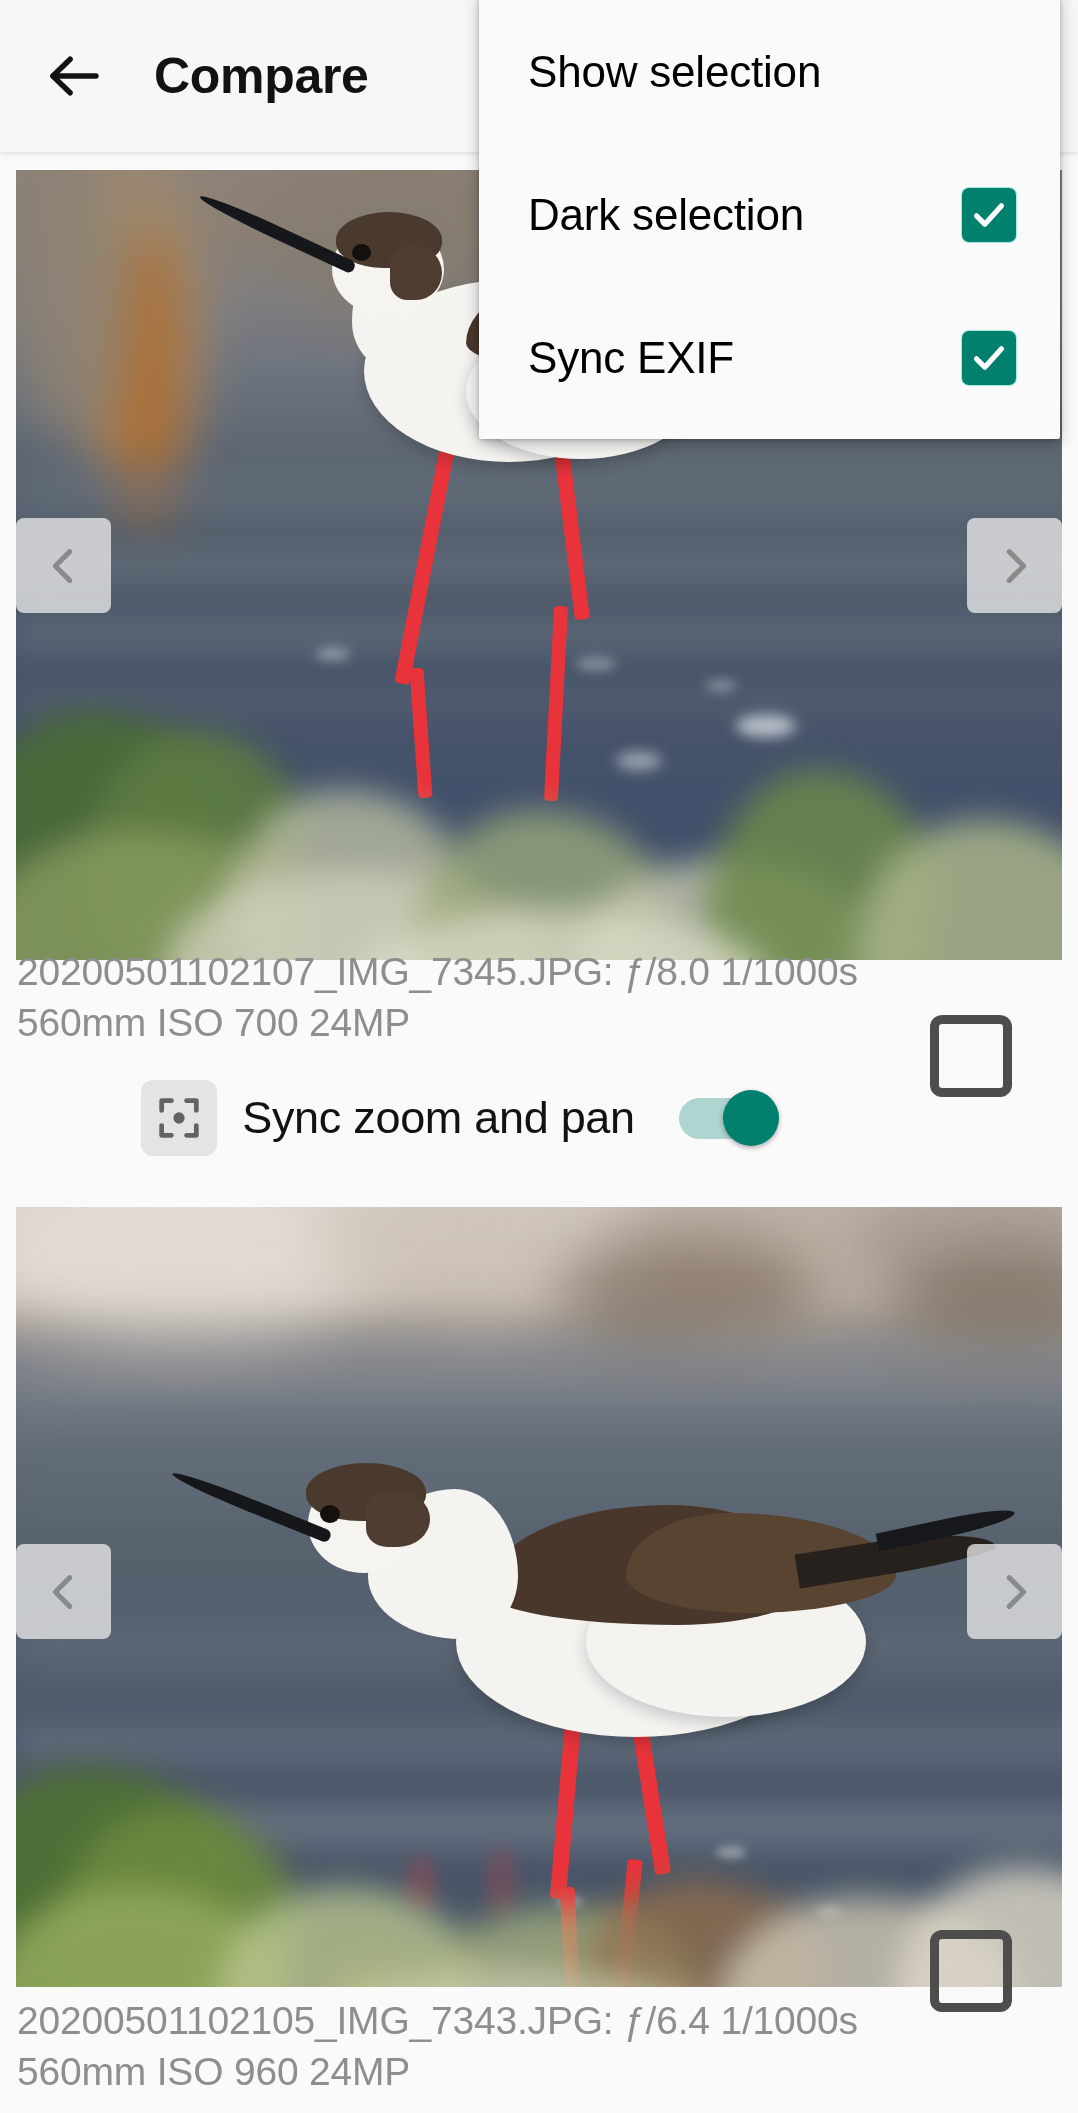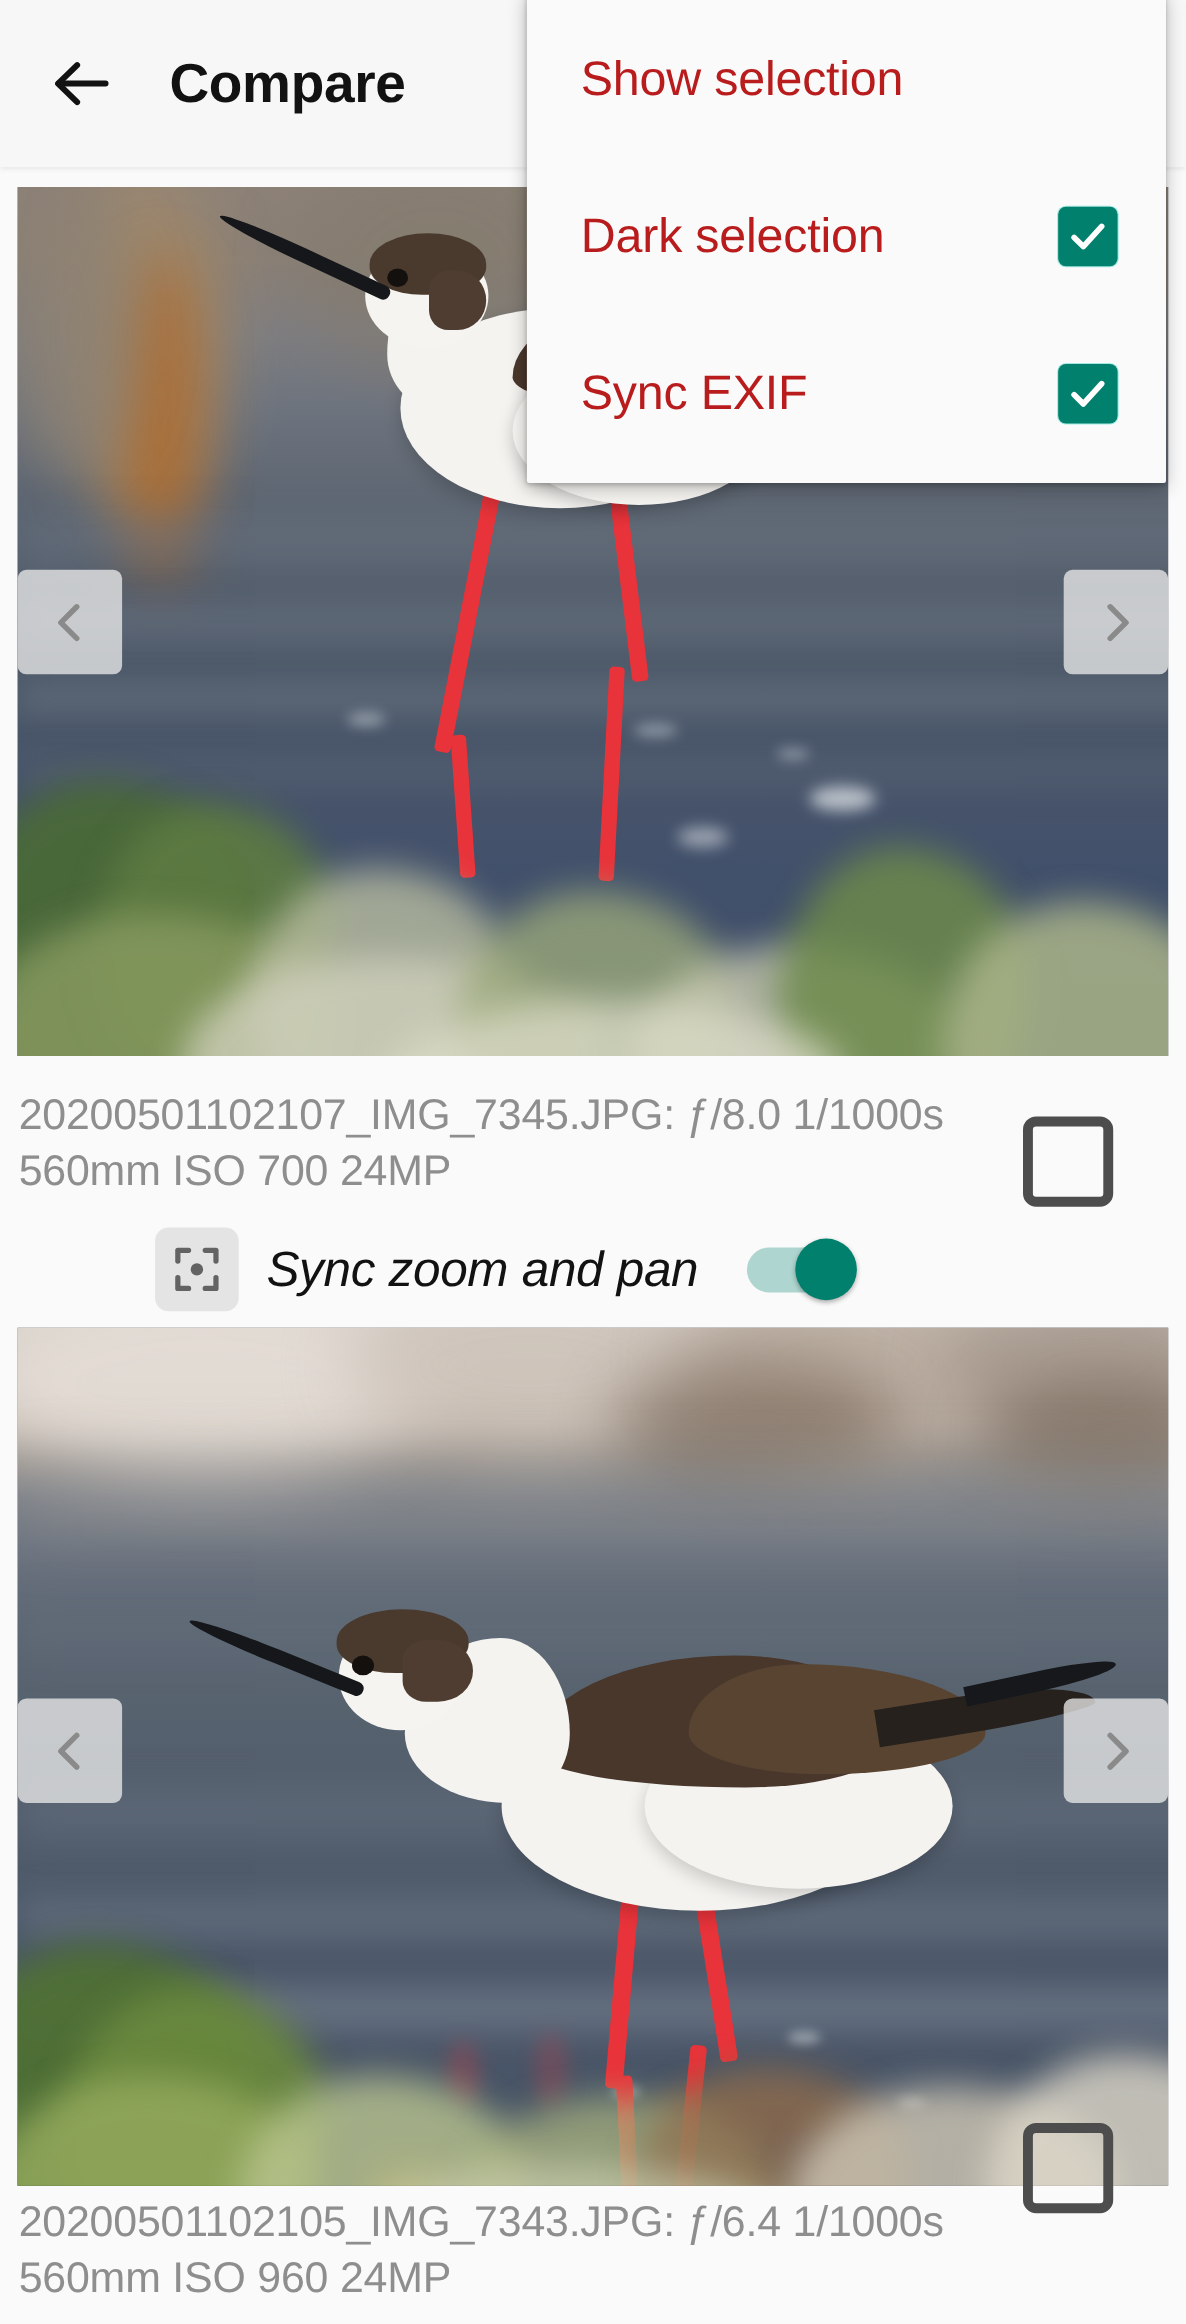--- a/index.html
+++ b/index.html
@@ -36,21 +36,21 @@
     position:absolute;left:479px;top:-6px;width:581px;
     background:#fafafa;
     box-shadow:0 4px 16px rgba(0,0,0,.26), 0 1px 4px rgba(0,0,0,.18);
     z-index:40;padding-top:6px;padding-bottom:10px;border-radius:2px;
   }
   .menu-item{
     height:143px;display:flex;align-items:center;
     padding:0 44px 0 49px;box-sizing:border-box;
   }
   .menu-label{
-    font-size:44px;color:#b91c1c;flex:1;white-space:nowrap;letter-spacing:-.2px;
+    font-size:44px;color:#000000;flex:1;white-space:nowrap;letter-spacing:-.2px;
   }
   .mcheck{
     width:54px;height:54px;border-radius:7px;flex:none;
     background:#00806d;display:flex;align-items:center;justify-content:center;
     box-shadow:0 0 0 1px rgba(0,200,180,.35);
   }
   .mcheck svg{display:block;}
 
   
   .pane{position:absolute;left:16px;width:1046px;overflow:hidden;background:#56606a;}
@@ -122,30 +122,29 @@
   }
   #selbox-top{left:930px;top:1015px;}
   #selbox-bot{left:930px;top:1930px;}
 
   
   .exif{
     position:absolute;left:17px;width:1010px;
     font-size:39px;line-height:51px;color:#8e8e8e;
     letter-spacing:-.2px;
   }
-  #exif-top{top:988px;}
+  #exif-top{top:946px;}
   #exif-bot{top:1995px;}
   .exif .l2{display:block;}
 
   
   .syncrow{
-    position:absolute;left:0;top:1104px;width:920px;height:100px;
+    position:absolute;left:0;top:1068px;width:920px;height:100px;
     display:flex;align-items:center;justify-content:center;gap:0;
     z-index:6;
-    font-style:italic;
   }
   .sync-icon{
     width:76px;height:76px;border-radius:12px;background:#e4e4e4;
     display:flex;align-items:center;justify-content:center;flex:none;
   }
   .sync-label{
     font-size:45px;color:#121212;margin-left:25px;margin-right:44px;
     white-space:nowrap;letter-spacing:-.3px;
   }
   .switch{position:relative;width:100px;height:56px;flex:none;}

